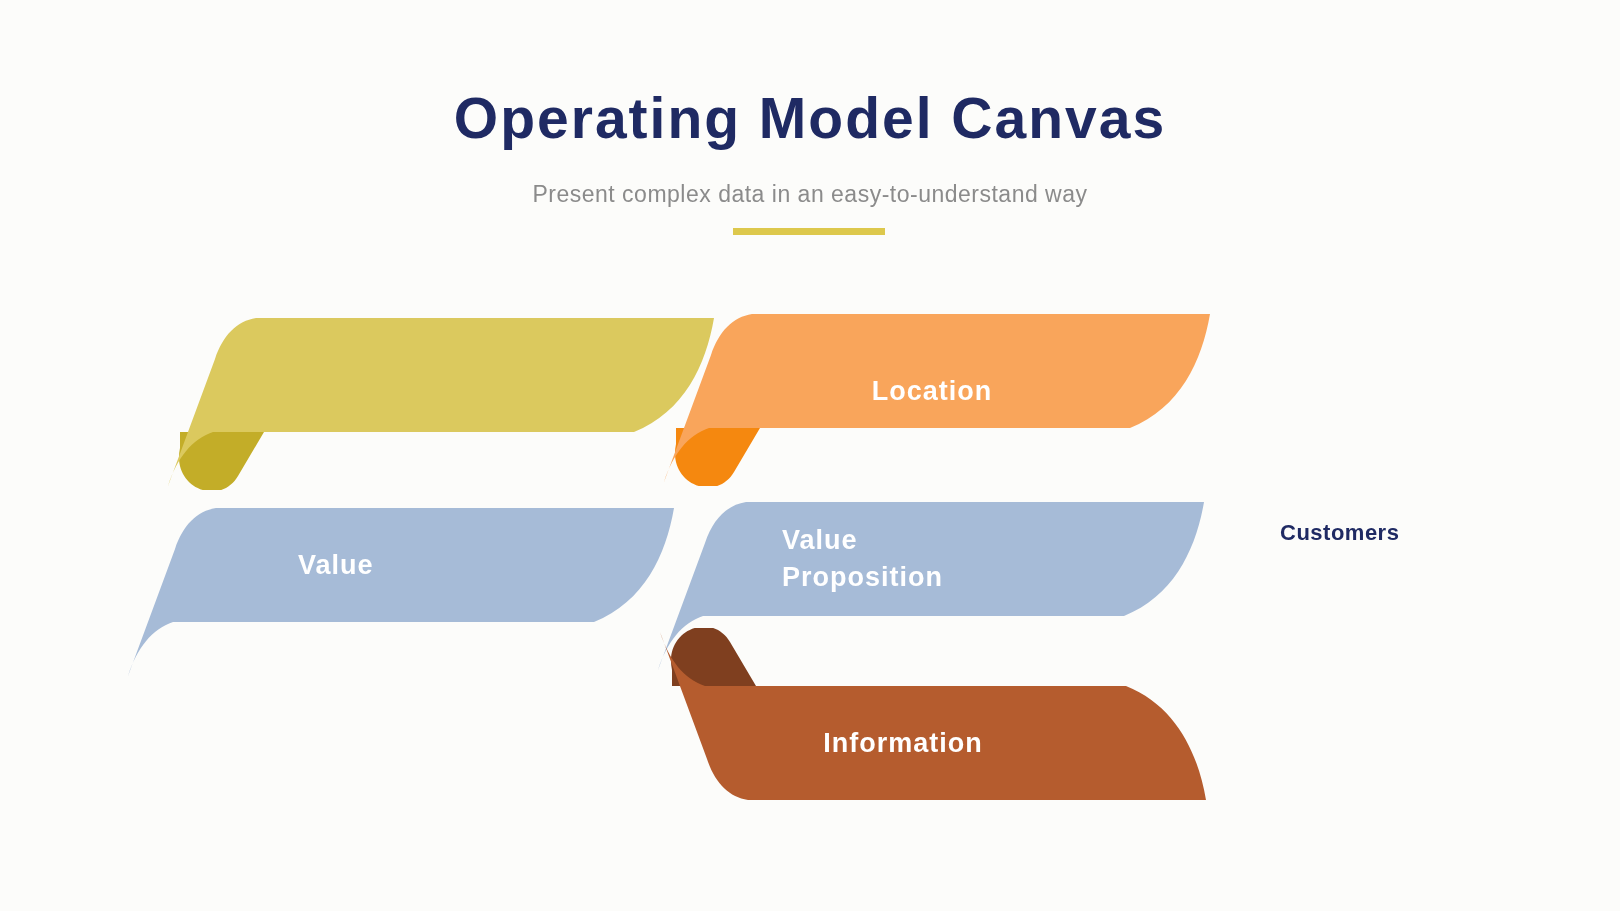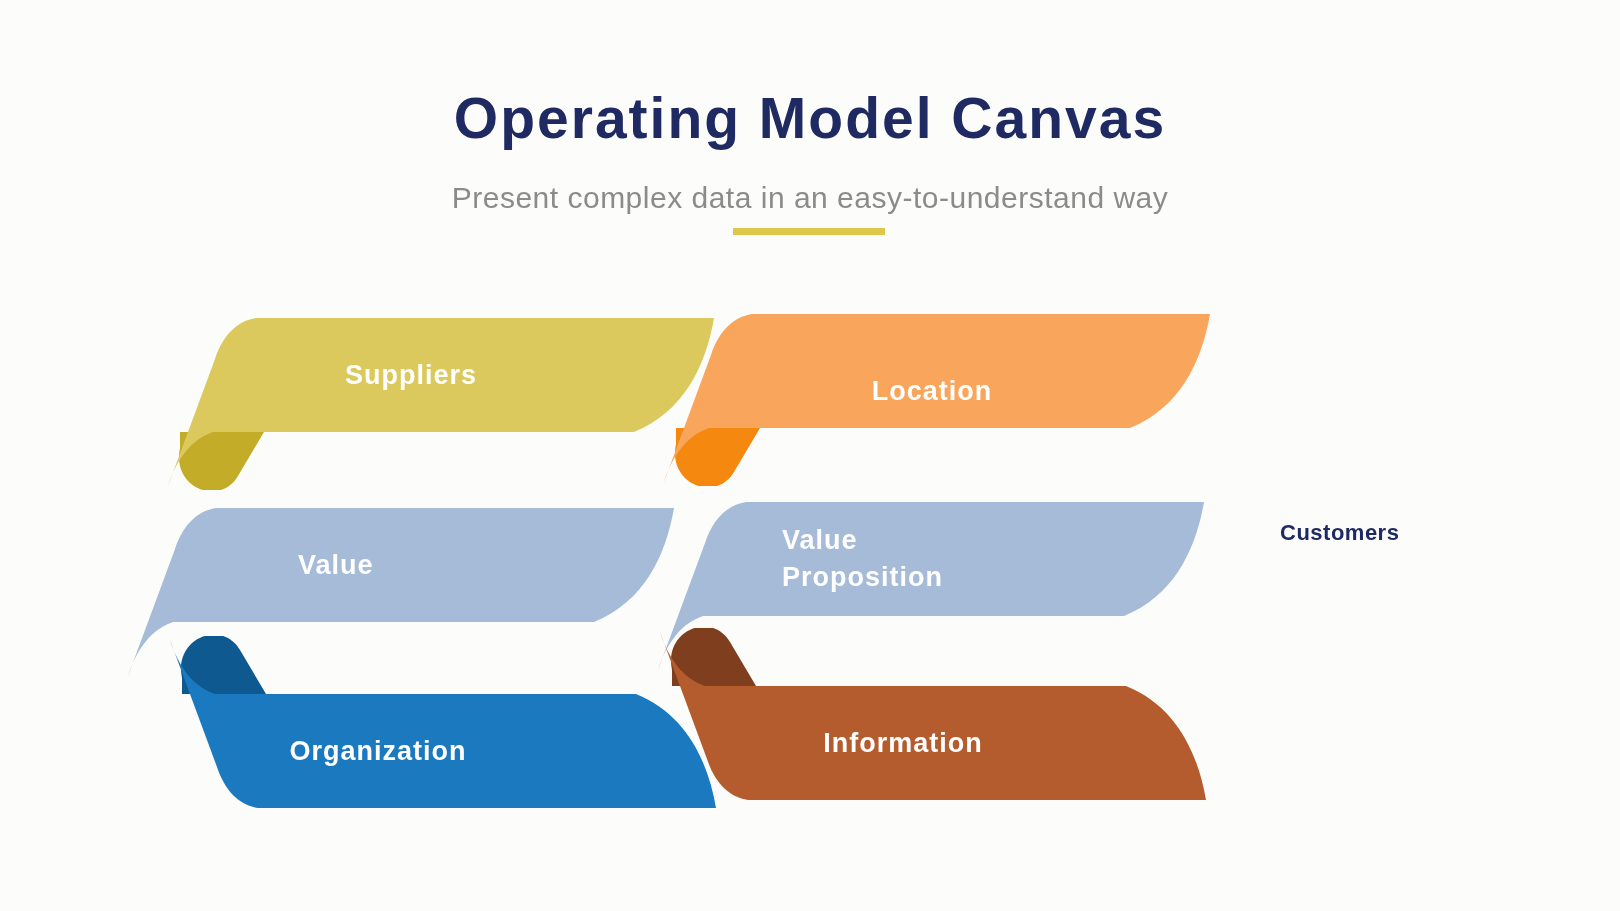--- a/index.html
+++ b/index.html
@@ -18,21 +18,21 @@
   .header{position:absolute;top:85px;left:0;width:100%;text-align:center;}
   .header h1{
     margin:0;
     font-size:57px;
     font-weight:bold;
     letter-spacing:2px;
     color:#1f2a63;
   }
   .header p{
     margin:30px 0 0 0;
-    font-size:30px;
+    font-size:23px;
     letter-spacing:0.5px;
     color:#8b8b8b;
   }
   .underline{
     position:absolute;
     top:228px;
     left:calc(50% - 77px);
     width:152px;height:7px;
     background:#ddc84c;
   }
@@ -83,23 +83,20 @@
     <h1>Operating Model Canvas</h1>
     <p>Present complex data in an easy-to-understand way</p>
   </div>
   <div class="underline"></div>
 
   <div class="ribbon" style="left:156px;top:310px;">
     <svg viewBox="0 0 570 180">
       <path d="M 24 122 L 108 122 L 82 166 C 75 178 63 183 51 181 C 33 178 19 161 24 138 Z" fill="#c3ad28"></path>
       <path d="M 100 8 L 558 8 C 550 55 528 102 478 122 L 57 122 C 36 129 21 148 12 176 L 59 49 C 67 25 81 11 100 8 Z" fill="#dbc95e"></path>
     </svg>
-    <div class="label">
-      <span>Suppliers</span>
-    </div>
   </div>
 
   <div class="ribbon" style="left:652px;top:306px;">
     <svg viewBox="0 0 570 180">
       <path d="M 24 122 L 108 122 L 82 166 C 75 178 63 183 51 181 C 33 178 19 161 24 138 Z" fill="#f5880f"></path>
       <path d="M 100 8 L 558 8 C 550 55 528 102 478 122 L 57 122 C 36 129 21 148 12 176 L 59 49 C 67 25 81 11 100 8 Z" fill="#f9a55b"></path>
     </svg>
     <div class="label wide">
       <span>Location</span>
     </div>
@@ -117,29 +114,20 @@
   <div class="ribbon" style="left:646px;top:494px;">
     <svg viewBox="0 0 570 180">
       <path d="M 100 8 L 558 8 C 550 55 528 102 478 122 L 57 122 C 36 129 21 148 12 176 L 59 49 C 67 25 81 11 100 8 Z" fill="#a6bbd7"></path>
     </svg>
     <div class="label left-b">
       <span>Value</span>
       <span>Proposition</span>
     </div>
   </div>
 
-  <div class="ribbon flipped" style="left:158px;top:636px;">
-    <svg viewBox="0 0 570 180">
-      <path d="M 24 122 L 108 122 L 82 166 C 75 178 63 183 51 181 C 33 178 19 161 24 138 Z" fill="#0e598f"></path>
-      <path d="M 100 8 L 558 8 C 550 55 528 102 478 122 L 57 122 C 36 129 21 148 12 176 L 59 49 C 67 25 81 11 100 8 Z" fill="#1b79bf"></path>
-    </svg>
-    <div class="label shift-left">
-      <span>Organization</span>
-    </div>
-  </div>
 
   <div class="ribbon flipped" style="left:648px;top:628px;">
     <svg viewBox="0 0 570 180">
       <path d="M 24 122 L 108 122 L 82 166 C 75 178 63 183 51 181 C 33 178 19 161 24 138 Z" fill="#7f3f1f"></path>
       <path d="M 100 8 L 558 8 C 550 55 528 102 478 122 L 57 122 C 36 129 21 148 12 176 L 59 49 C 67 25 81 11 100 8 Z" fill="#b55c2e"></path>
     </svg>
     <div class="label">
       <span>Information</span>
     </div>
   </div>

